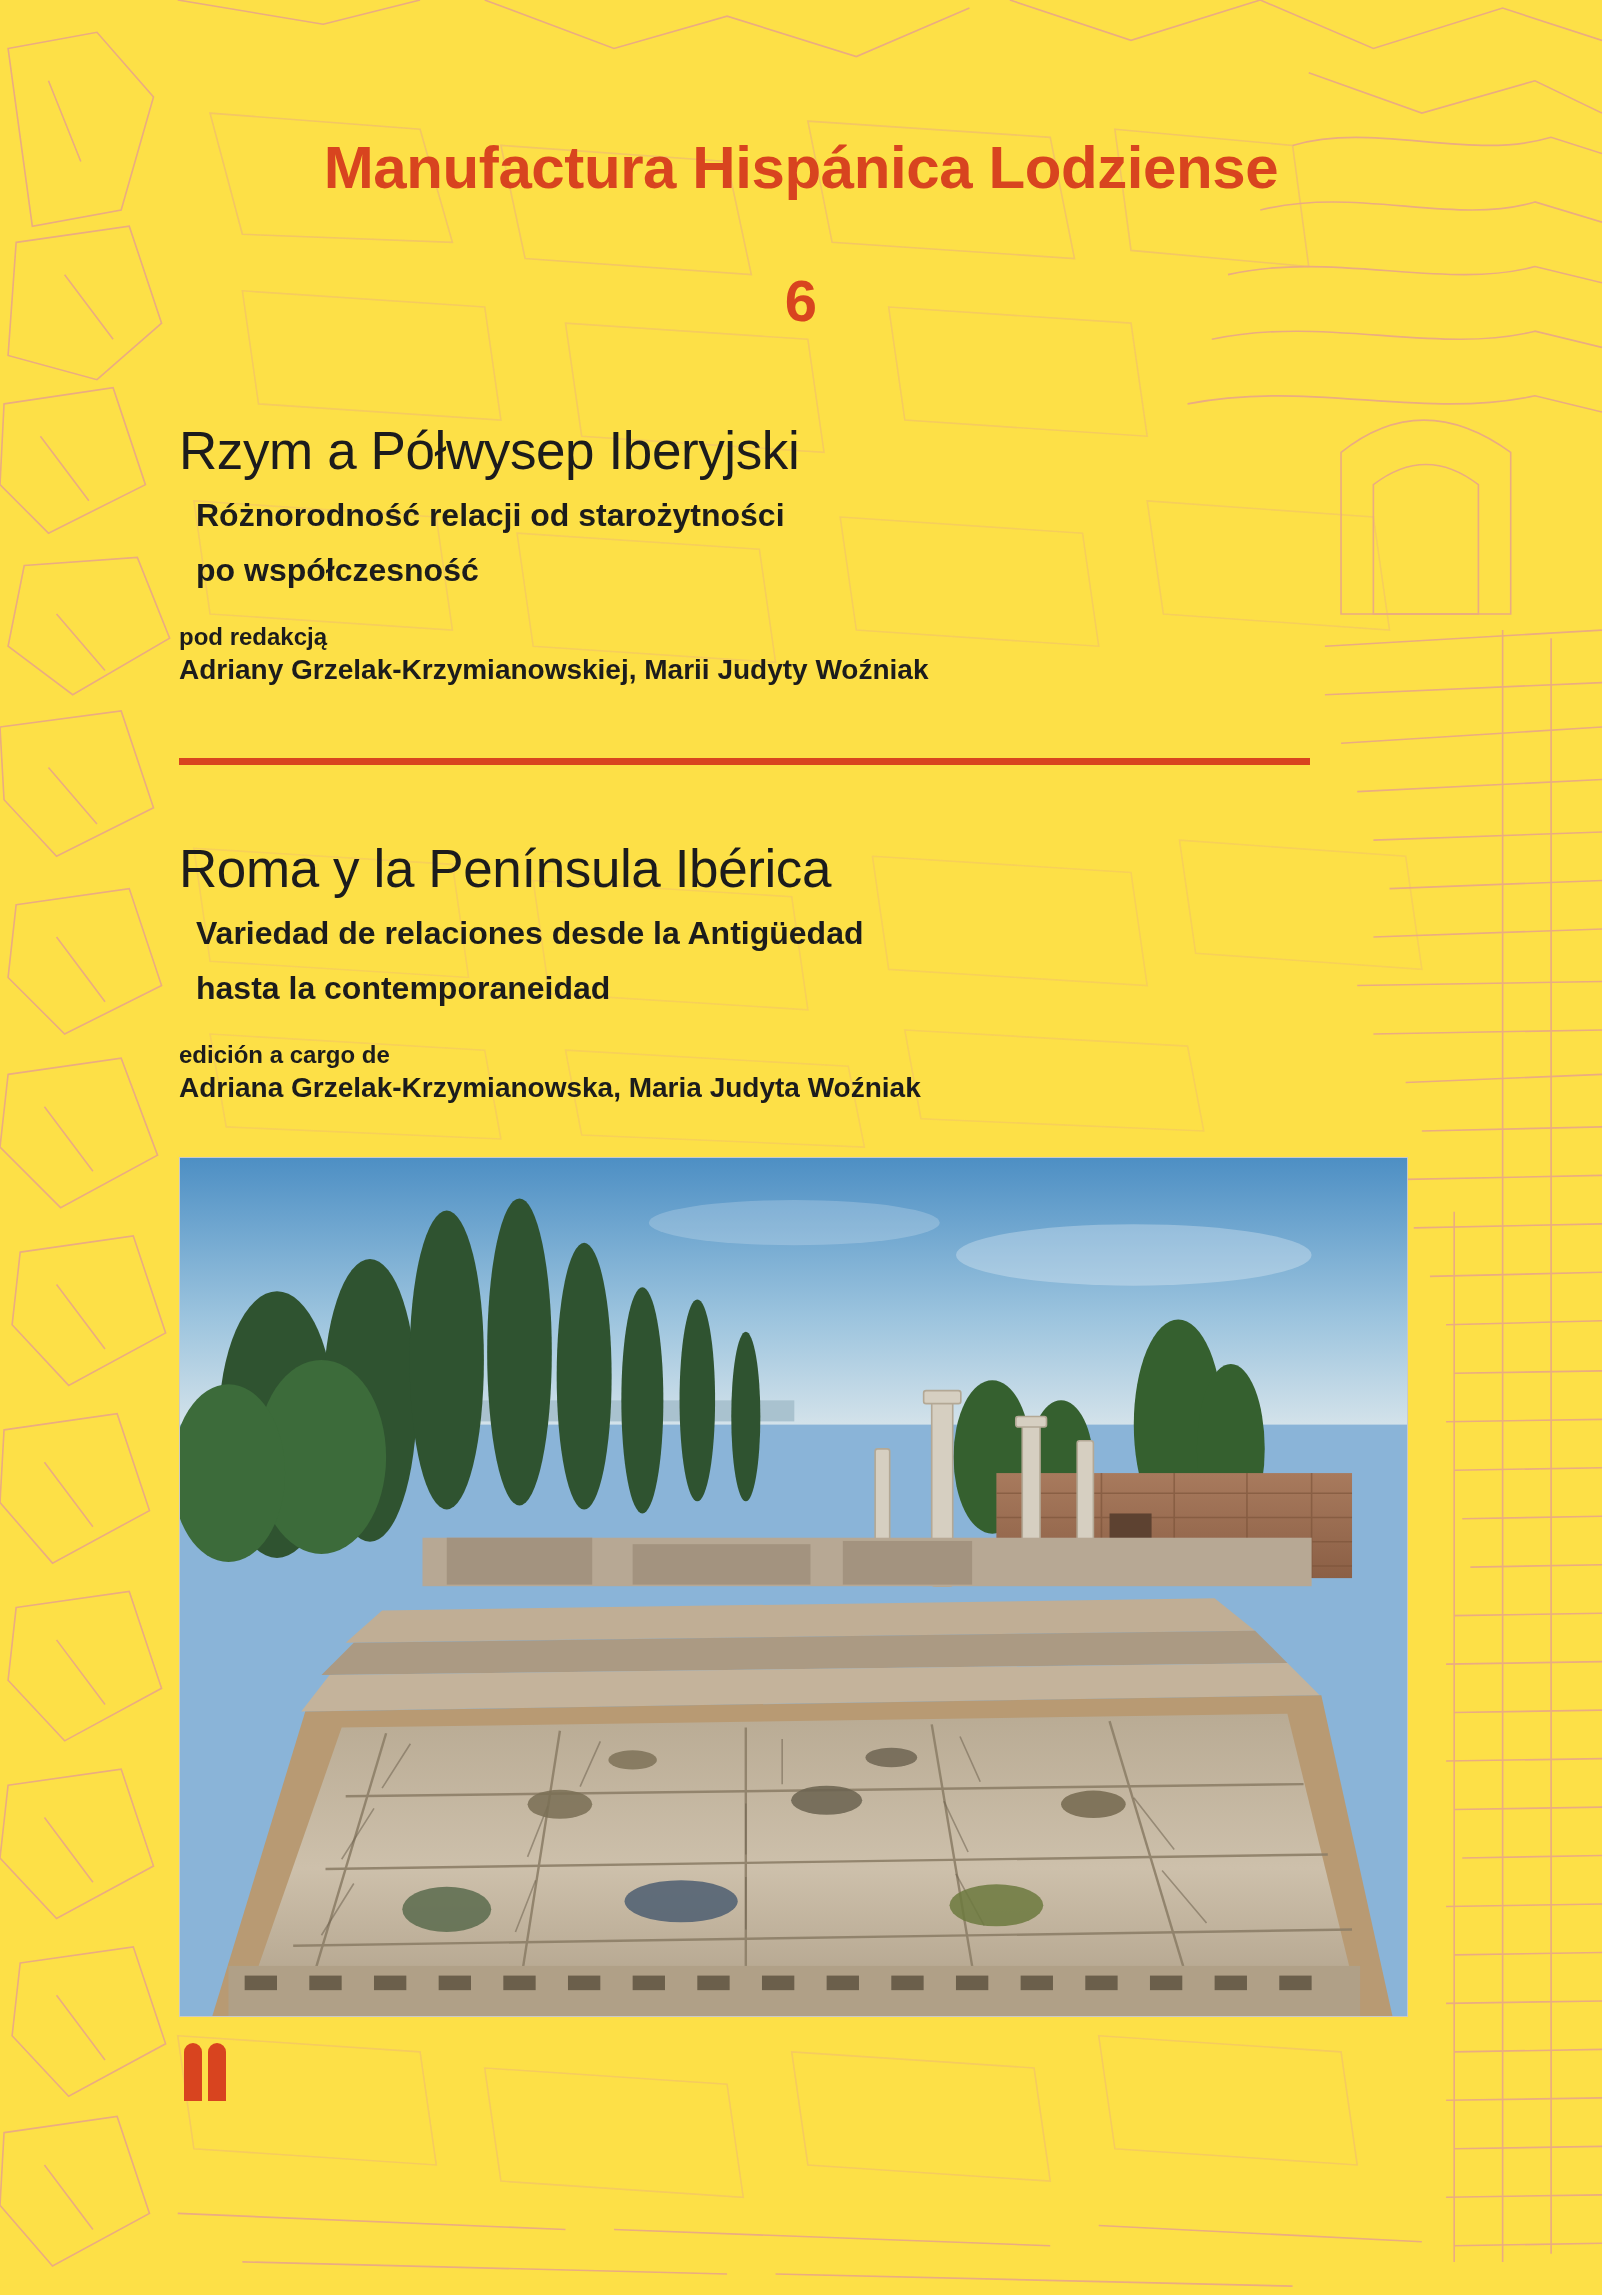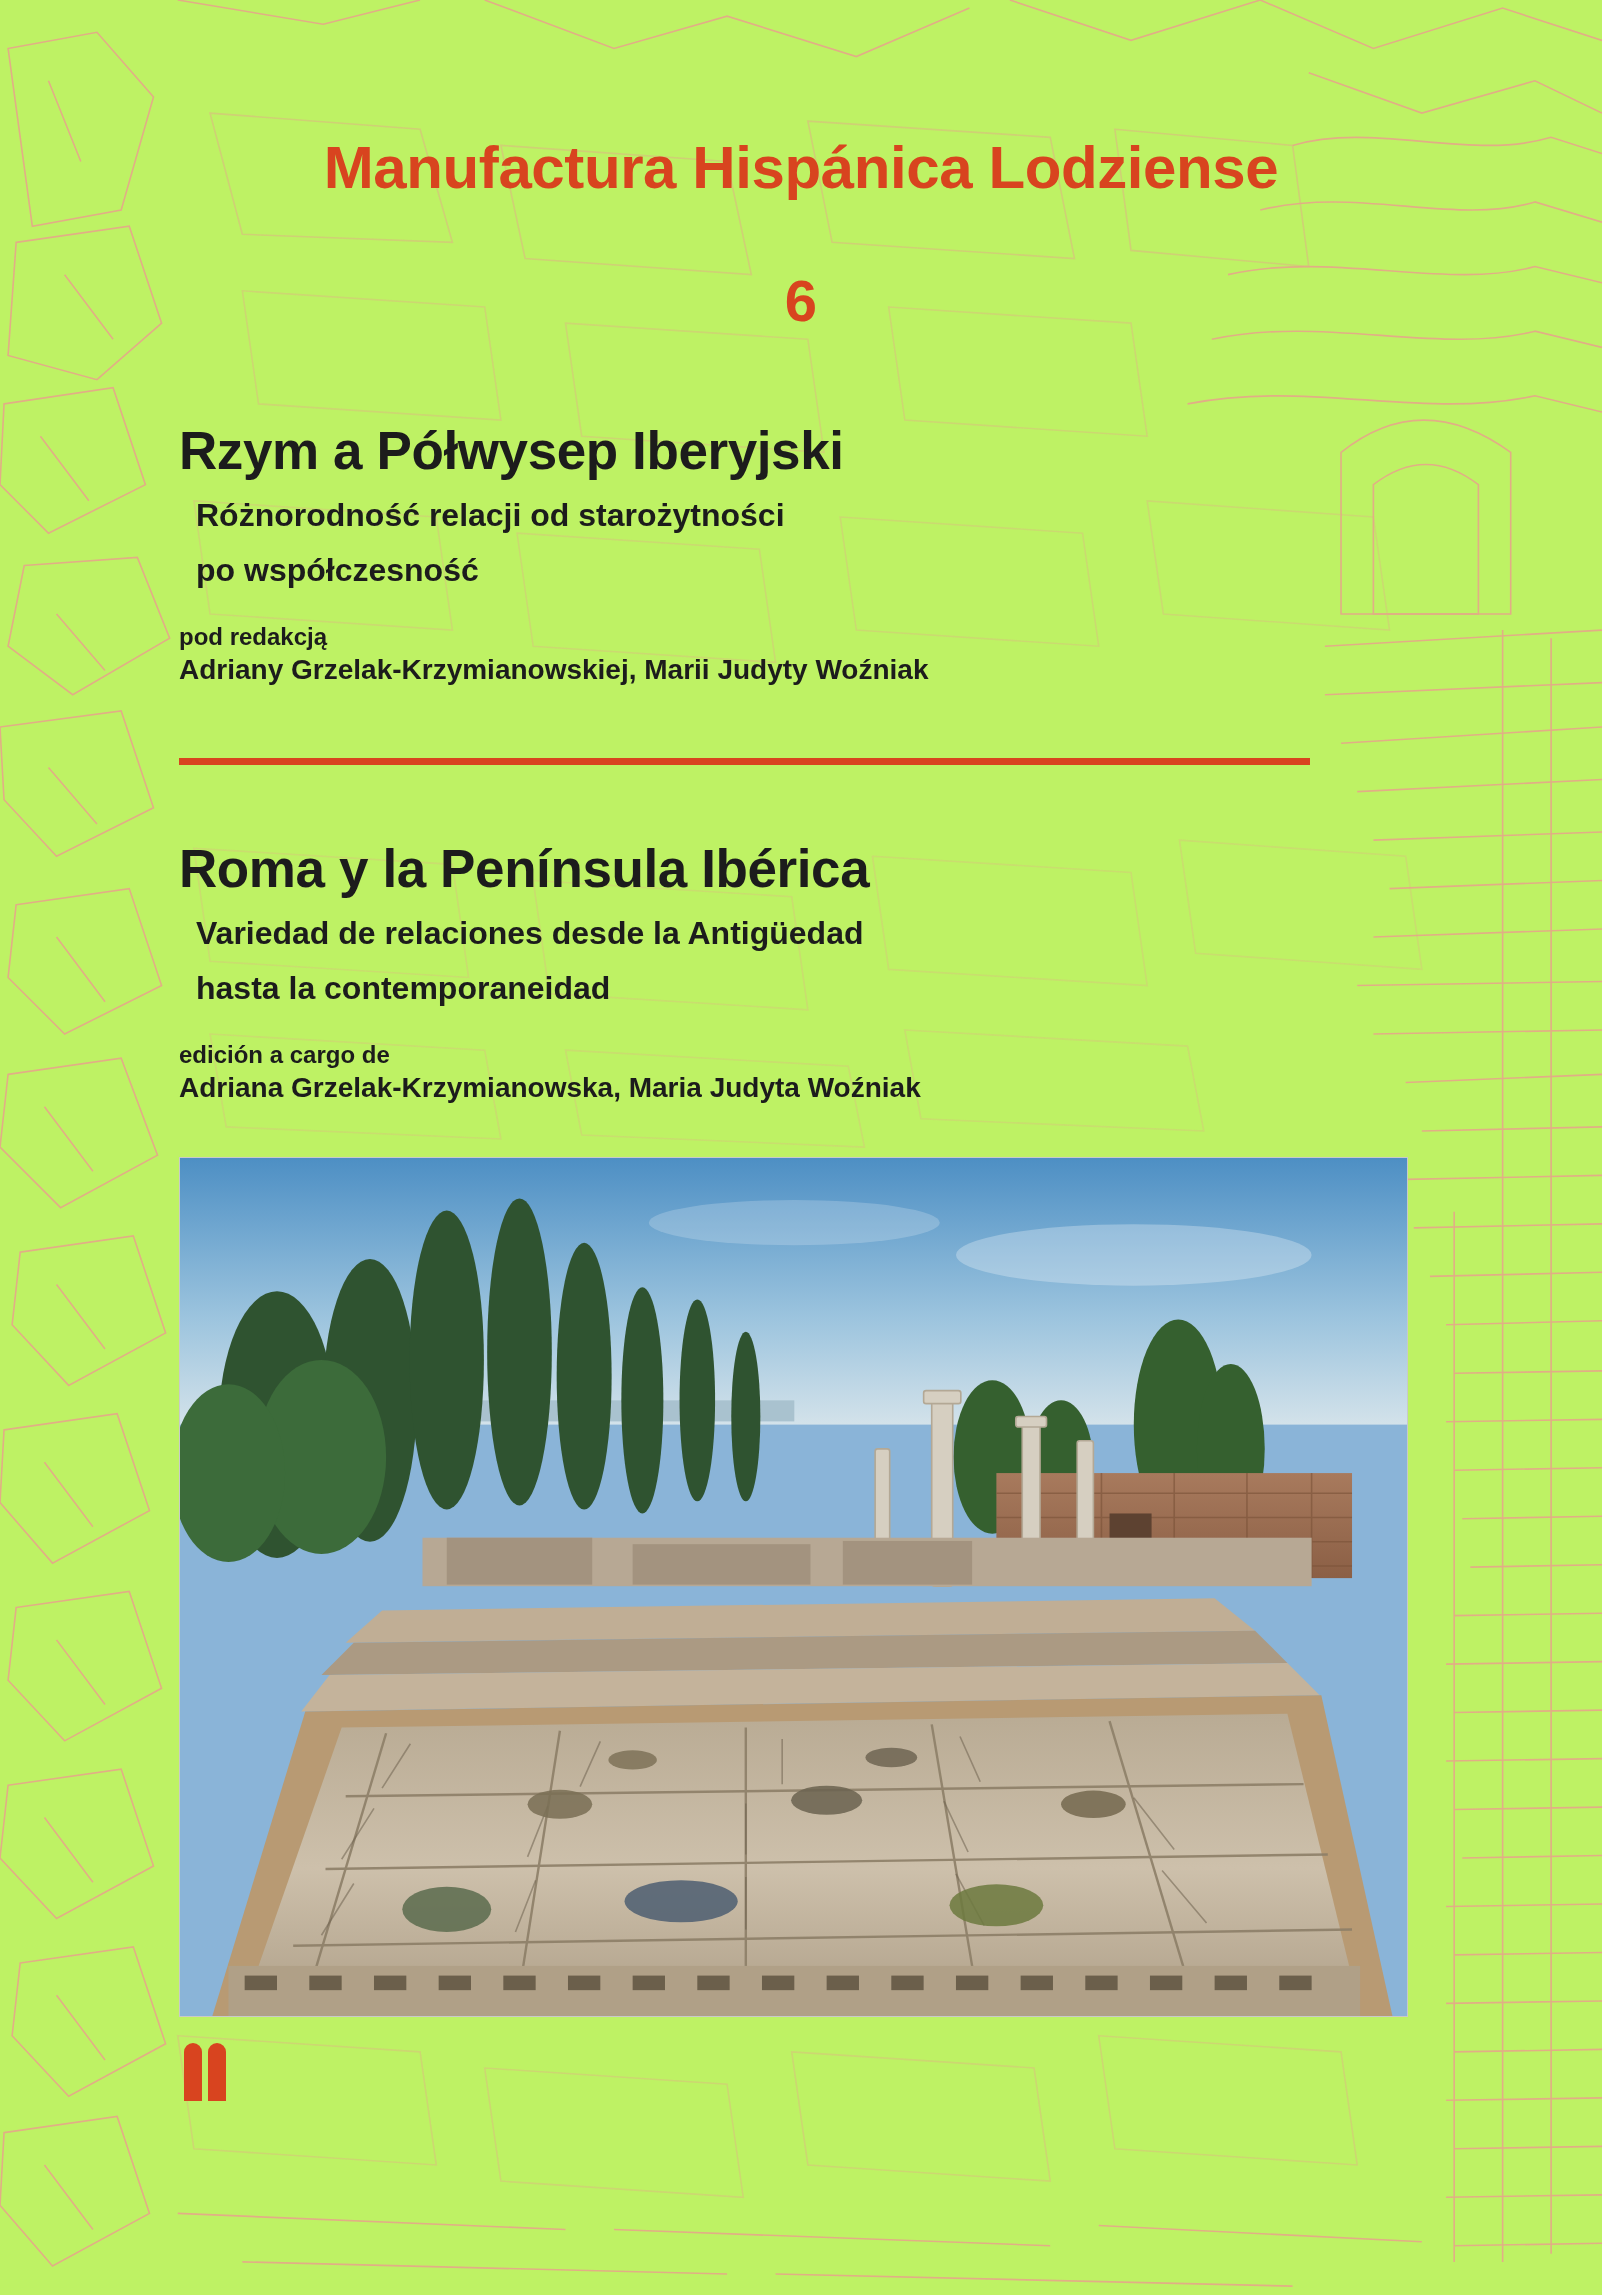--- a/index.html
+++ b/index.html
@@ -7,21 +7,21 @@
     padding: 0;
     background: #ffffff;
   }
   body {
     font-family: "Liberation Sans", sans-serif;
   }
   .page {
     position: relative;
     width: 1602px;
     height: 2295px;
-    background: #bef264;
+    background: #fde047;
     overflow: hidden;
   }
 
   
   .bg-art {
     position: absolute;
     inset: 0;
     z-index: 0;
     pointer-events: none;
   }
@@ -67,21 +67,21 @@
   .block {
     position: absolute;
     left: 179px;
     width: 1131px;
   }
   .block-pl { top: 422px; }
   .block-es { top: 840px; }
 
   .main-title {
     font-size: 53px;
-    font-weight: 700;
+    font-weight: 400;
     color: #1c1c1c;
     line-height: 1.1;
     margin: 0 0 9.7px 0;
     letter-spacing: -0.4px;
   }
   .subtitle {
     font-size: 32px;
     font-weight: 700;
     color: #1c1c1c;
     line-height: 1.18;

